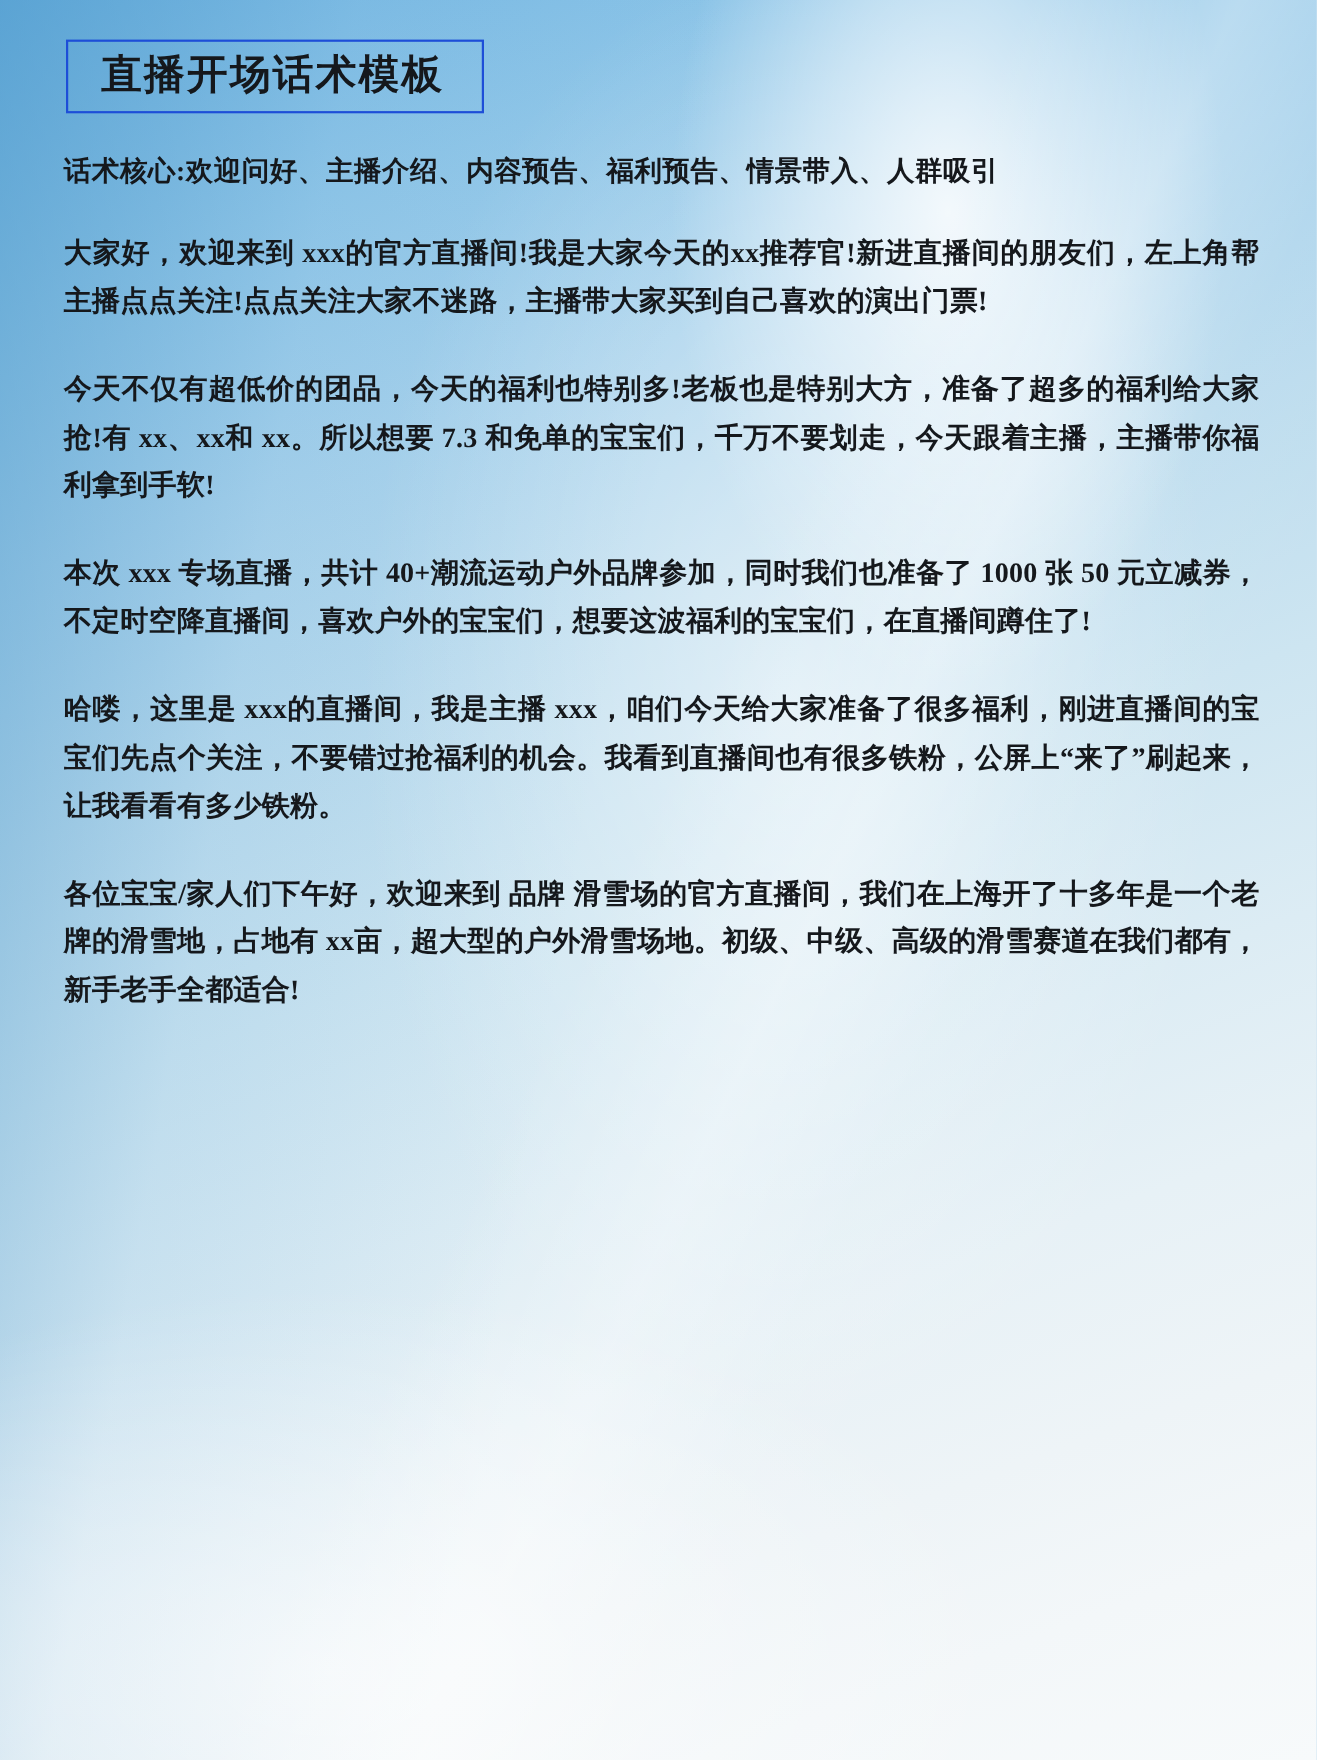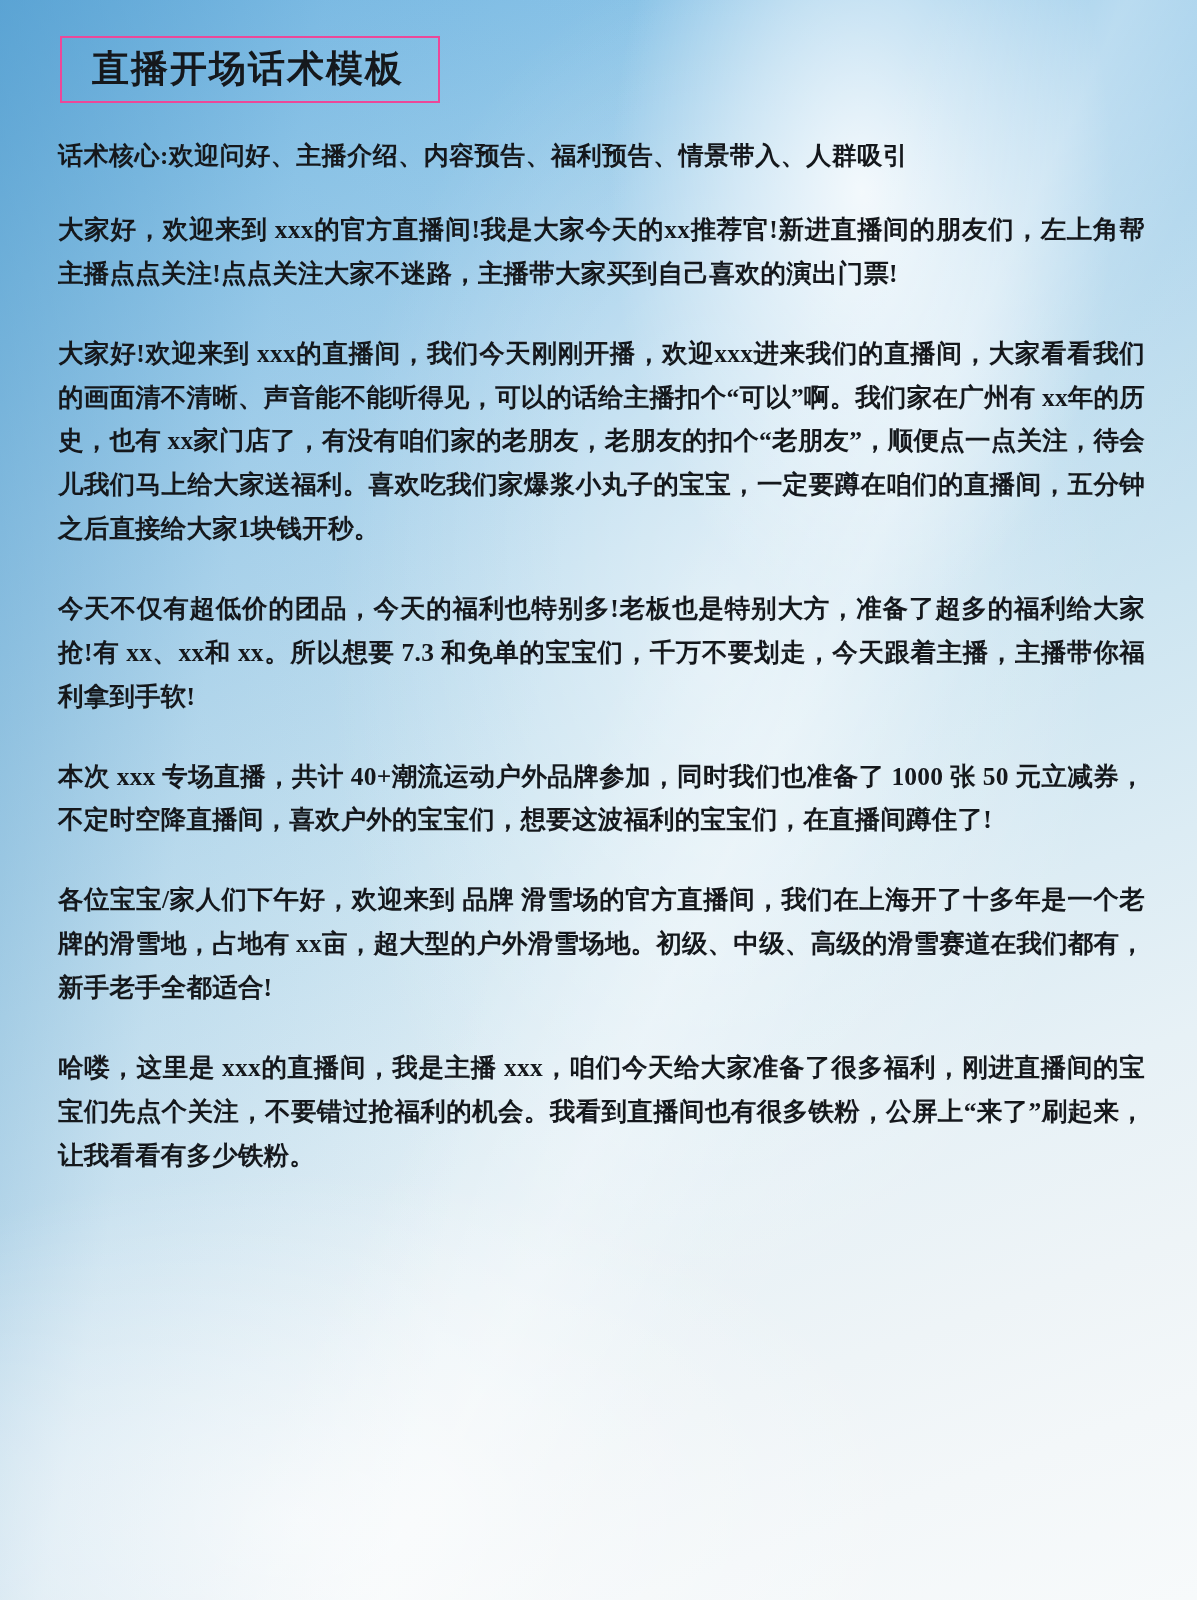--- a/index.html
+++ b/index.html
@@ -44,21 +44,21 @@
   .page {
     position: relative;
     z-index: 1;
     padding: 30px 52px 0 56px;
     box-sizing: border-box;
     height: 100%;
   }
 
   .title-box {
     display: inline-block;
-    border: 2px solid #ec4899;
+    border: 2px solid #1d4ed8;
     padding: 12px 34px 14px 30px;
     margin: 6px 0 0 4px;
   }
   .title-text {
     font-size: 37px;
     font-weight: bold;
     color: #15181c;
     letter-spacing: 2px;
     line-height: 1;
   }
@@ -98,19 +98,18 @@
 
 <div class="page">
 
   <div class="title-box">
     <div class="title-text">直播开场话术模板</div>
   </div>
 
   <div class="core-line">话术核心:欢迎问好、主播介绍、内容预告、福利预告、情景带入、人群吸引</div>
 
   <p class="para">大家好，欢迎来到 xxx的官方直播间!我是大家今天的xx推荐官!新进直播间的朋友们，左上角帮主播点点关注!点点关注大家不迷路，主播带大家买到自己喜欢的演出门票!</p>
-  <p class="para">大家好!欢迎来到 xxx的直播间，我们今天刚刚开播，欢迎xxx进来我们的直播间，大家看看我们的画面清不清晰、声音能不能听得见，可以的话给主播扣个“可以”啊。我们家在广州有 xx年的历史，也有 xx家门店了，有没有咱们家的老朋友，老朋友的扣个“老朋友”，顺便点一点关注，待会儿我们马上给大家送福利。喜欢吃我们家爆浆小丸子的宝宝，一定要蹲在咱们的直播间，五分钟之后直接给大家1块钱开秒。</p>
   <p class="para">今天不仅有超低价的团品，今天的福利也特别多!老板也是特别大方，准备了超多的福利给大家抢!有 xx、xx和 xx。所以想要 7.3 和免单的宝宝们，千万不要划走，今天跟着主播，主播带你福利拿到手软!</p>
   <p class="para spaced">本次 xxx 专场直播，共计 40+潮流运动户外品牌参加，同时我们也准备了 1000 张 50 元立减券，不定时空降直播间，喜欢户外的宝宝们，想要这波福利的宝宝们，在直播间蹲住了!</p>
+  <p class="para">哈喽，这里是 xxx的直播间，我是主播 xxx，咱们今天给大家准备了很多福利，刚进直播间的宝宝们先点个关注，不要错过抢福利的机会。我看到直播间也有很多铁粉，公屏上“来了”刷起来，让我看看有多少铁粉。</p>
   <p class="para">各位宝宝/家人们下午好，欢迎来到 品牌 滑雪场的官方直播间，我们在上海开了十多年是一个老牌的滑雪地，占地有 xx亩，超大型的户外滑雪场地。初级、中级、高级的滑雪赛道在我们都有，新手老手全都适合!</p>
-  <p class="para">哈喽，这里是 xxx的直播间，我是主播 xxx，咱们今天给大家准备了很多福利，刚进直播间的宝宝们先点个关注，不要错过抢福利的机会。我看到直播间也有很多铁粉，公屏上“来了”刷起来，让我看看有多少铁粉。</p>
 
 </div>
 
 </body></html>

